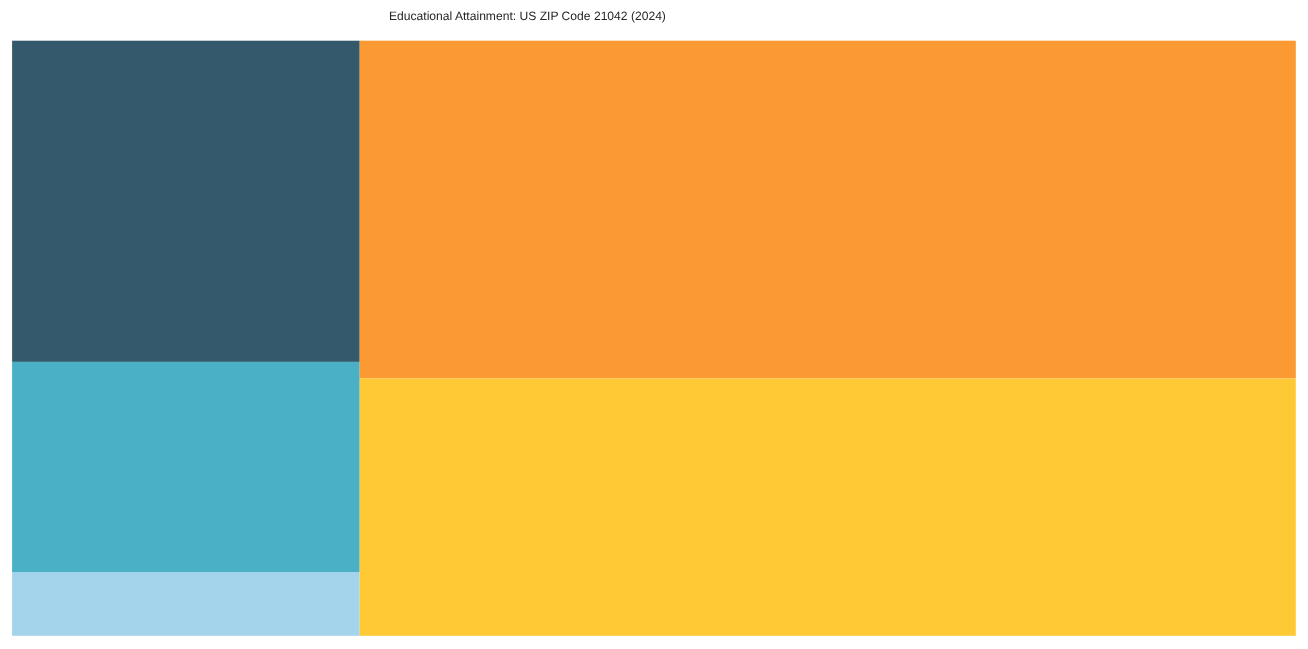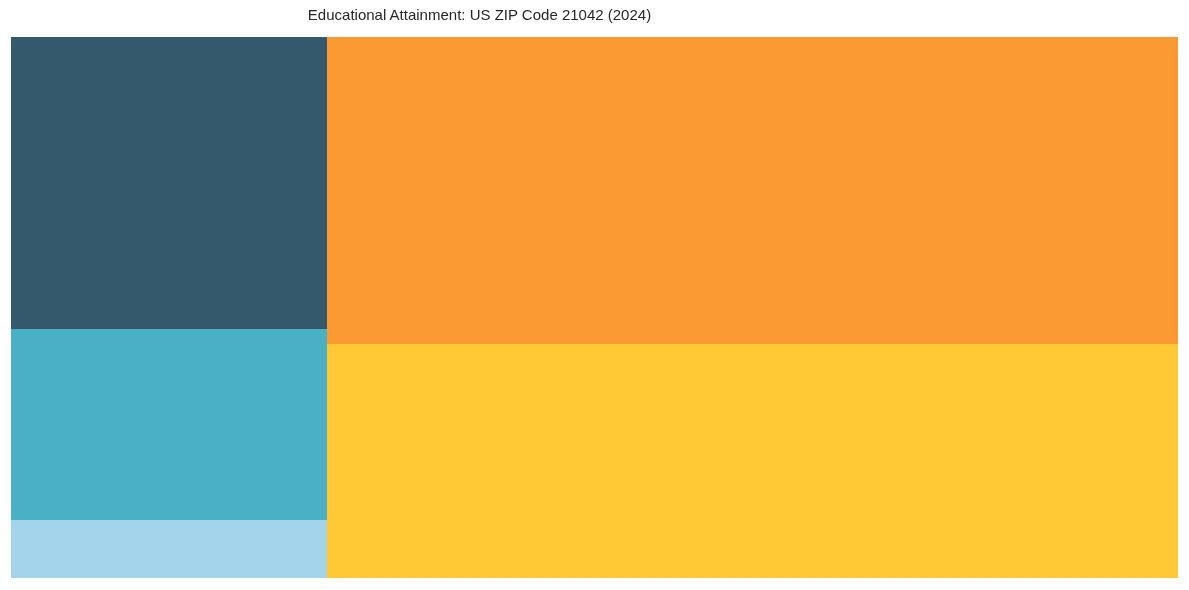--- a/index.html
+++ b/index.html
@@ -18,21 +18,21 @@
     width: 1189px;
     height: 590px;
     background: #ffffff;
   }
   #chart-title {
     position: absolute;
     left: 0;
     top: 7px;
     width: 959px;
     text-align: center;
-    font-size: 15px;
+    font-size: 11px;
     color: #262626;
     font-family: "Liberation Sans", sans-serif;
     line-height: 16px;
     white-space: nowrap;
   }
   #plot-area {
     position: absolute;
     left: 11px;
     top: 37px;
     width: 1167px;

